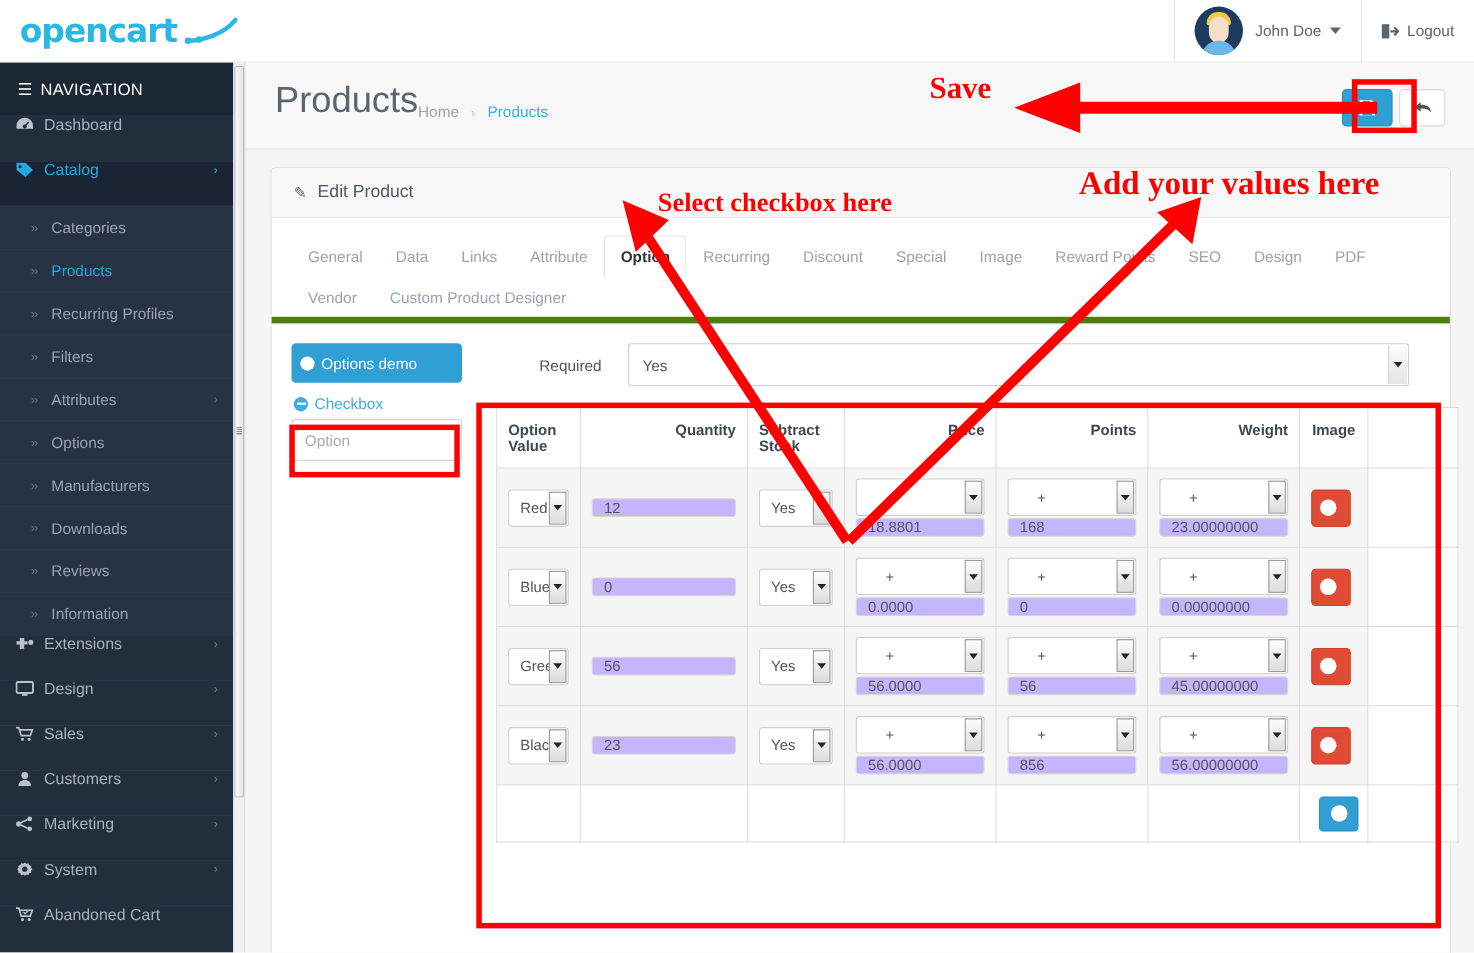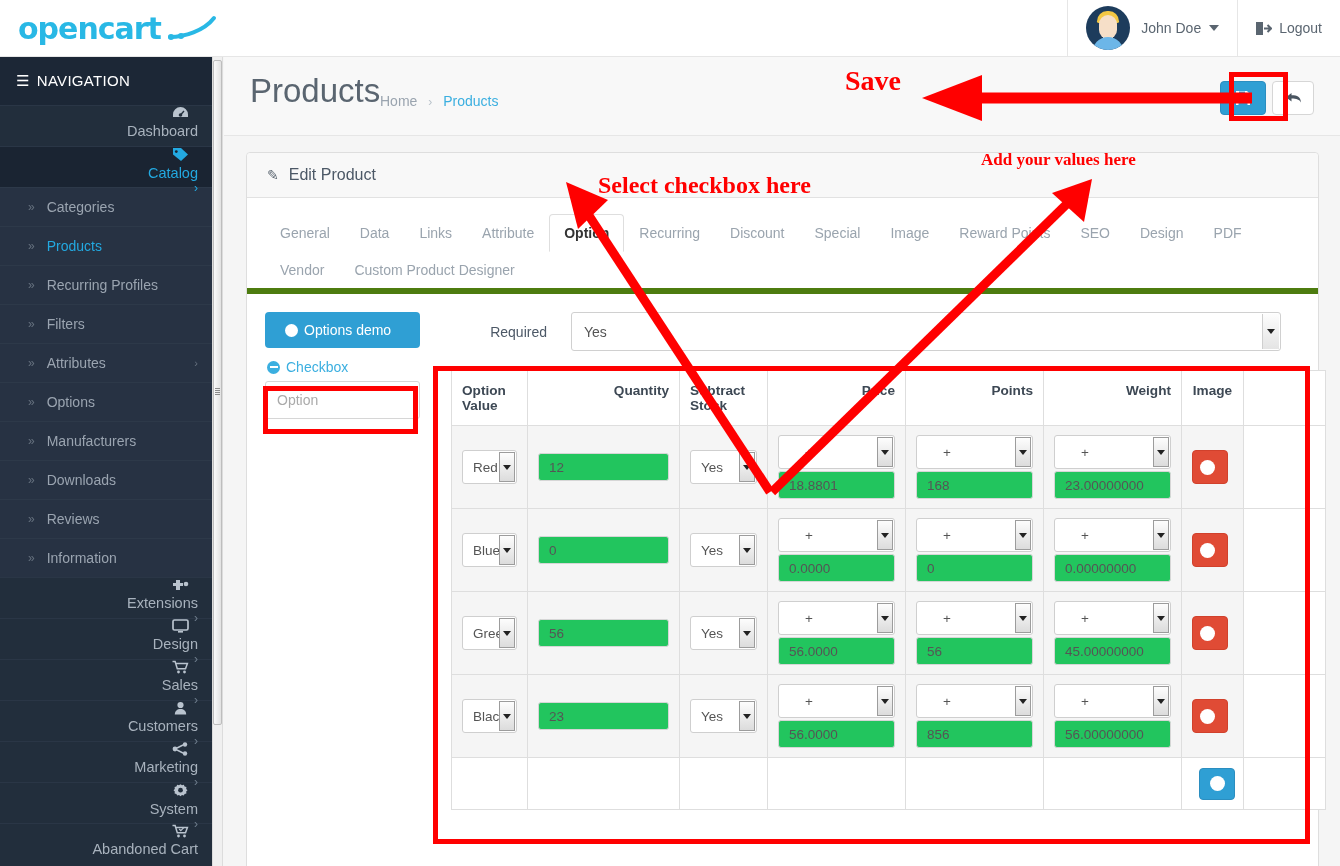--- a/index.html
+++ b/index.html
@@ -39,22 +39,22 @@
   .av-neck { position:absolute; left:17px; top:28px; width:10px; height:8px; background:#f6dfc8; }
   .caret-dn { display:inline-block; width:0;height:0; border-left:5px solid transparent;
               border-right:5px solid transparent; border-top:6px solid #5a6570; margin-left:8px; }
 
   
   #sidebar {
     position:absolute; left:0; top:57px; width:212px; height:809px;
     background:#222e3c; overflow:hidden;
   }
   .nav-head { color:#fff; font-size:15px; padding:15px 16px; background:#1c2736; letter-spacing:.3px; }
-  .nav-item { display:flex; align-items:flex-end; height:41px; padding:0 14px;
-              color:#a8b2bd; font-size:14.5px; border-top:1px solid #2a3646; cursor:pointer;flex-direction:column; }
+  .nav-item { display:flex; align-items:flex-start; height:41px; padding:0 14px;
+              color:#a8b2bd; font-size:14.5px; border-top:1px solid #2a3646; cursor:pointer; }
   .nav-item .ni-ico { width:26px; flex:none; color:#b9c3ce; font-size:14px; }
   .nav-item .ni-lbl { flex:1; }
   .nav-item .ni-arr { color:#6f7d8c; font-size:12px; }
   .nav-item.active { background:#1a2432; color:#23a9e1; }
   .nav-item.active .ni-ico, .nav-item.active .ni-arr { color:#23a9e1; }
   .nav-sub { display:flex; align-items:center; height:39px; padding:0 14px 0 28px;
              color:#9aa4b0; font-size:14px; background:#273243; border-top:1px solid #2d3949; cursor:pointer; }
   .nav-sub .ns-chev { color:#66717f; margin-right:12px; font-size:12px; }
   .nav-sub .ns-lbl { flex:1; }
   .nav-sub.active .ns-lbl { color:#23a9e1; }
@@ -98,21 +98,21 @@
   #tabs { padding:16px 18px 0 18px; border-bottom:6px solid #4d7c0f; display:flex; flex-wrap:wrap; }
   .tab { padding:9px 14px; font-size:14px; color:#9aa4ae; cursor:pointer;
          margin-bottom:-1px; border:1px solid transparent; border-radius:4px 4px 0 0; line-height:18px;}
   .tab.active { color:#333; font-weight:bold; background:#fff;
                 border:1px solid #dedede; border-bottom:1px solid #fff; }
 
   
   #pbody { display:flex; padding:18px 18px 0 18px; }
   #optcol { width:160px; flex:none; }
   .btn-opt { background:#2f9fd4; color:#fff; border:none; border-radius:4px;
-             padding:10px 20px; font-size:14px; width:155px; text-align:left; cursor:pointer;
+             padding:10px 8px; font-size:14px; width:155px; text-align:left; cursor:pointer;
              display:flex; align-items:center; }
   .opt-link { color:#3bafe0; font-size:14px; padding:11px 2px 6px 2px; display:flex;
               align-items:center; cursor:pointer; }
   .minus-circ { display:inline-block; width:13px; height:13px; border-radius:50%;
                 background:currentColor; position:relative; margin-right:6px; flex:none; }
   .minus-circ::after { content:""; position:absolute; left:2.5px; top:5.7px; width:8px; height:2px;
                        background:#fff; }
   .plus-circ { display:inline-block; width:13px; height:13px; border-radius:50%;
                background:currentColor; position:relative; flex:none; }
   .plus-circ::after { content:""; position:absolute; left:2.5px; top:5.7px; width:8px; height:2px; background:#fff; }
@@ -141,21 +141,21 @@
   table.ovt td { border:1px solid #dedede; background:#f5f5f5; padding:9px 10px; vertical-align:middle; }
   table.ovt tr.last-row td { background:#fff; border-top:1px solid #dedede; height:52px; }
   .th-l { text-align:left; } .th-r { text-align:right;margin-top:14px; } .th-c { text-align:center; }
 
   .sel-sm { height:34px; border:1px solid #cfcfcf; border-radius:3px; background:#fff;
             position:relative; display:flex; align-items:center; padding-left:10px; color:#555;
             font-size:13.5px; overflow:hidden; white-space:nowrap; }
   .sel-sm .arrowbox { position:absolute; right:1px; top:1px; bottom:1px; width:16px;
                       background:linear-gradient(to bottom,#fdfdfd,#dcdcdc);
                       border:1px solid #9c9c9c; display:flex; align-items:center; justify-content:center; }
-  .txt-sm { height:28px; border:1px solid #d6d6d6; border-radius:3px; background:#22c55e;
+  .txt-sm { height:17px; border:1px solid #d6d6d6; border-radius:3px; background:#c4b5fd;
             display:flex; align-items:center; padding-left:10px; color:#555; font-size:13.5px; }
   .stack > div + div { margin-top:2px; }
   .sel-plus { justify-content:flex-start; padding-left:26px; }
   .btn-rem { width:36px; height:34px; background:#e04b35; border:1px solid #d1412c; border-radius:4px;
              color:#fff; display:flex; align-items:center; justify-content:center; cursor:pointer; }
   .btn-add { width:36px; height:32px; background:#2f9fd4; border:1px solid #2b8ec0; border-radius:4px;
              color:#fff; display:flex; align-items:center; justify-content:center; cursor:pointer;
              margin-left:auto; }
 
   
@@ -740,13 +740,13 @@
 
   <line x1="770" y1="492" x2="582" y2="205" stroke="#ff0000" stroke-width="9"></line>
   <polygon points="566,182 608,200 578,229" fill="#ff0000"></polygon>
 
   <line x1="772" y1="492" x2="1075" y2="196" stroke="#ff0000" stroke-width="9"></line>
   <polygon points="1092,179 1084,222 1052,193" fill="#ff0000"></polygon>
 </svg>
 
 <div class="anno" style="left:845px; top:65px; font-size:28px;">Save</div>
 <div class="anno" style="left:598px; top:172px; font-size:24px;">Select checkbox here</div>
-<div class="anno" style="left:981px; top:150px; font-size:17px;">Add your values here</div>
+<div class="anno" style="left:981px; top:150px; font-size:30px;">Add your values here</div>
 
 </body></html>

